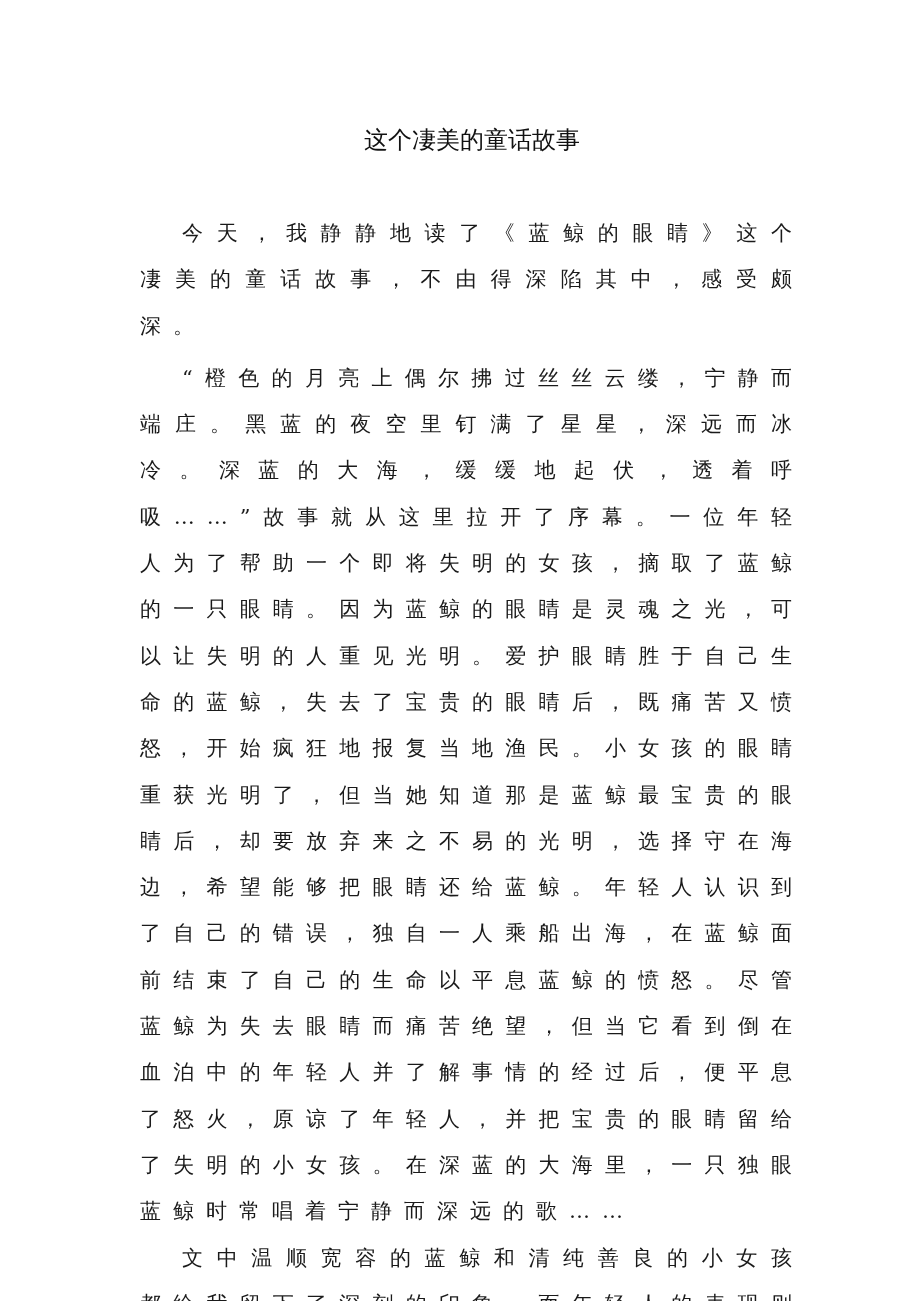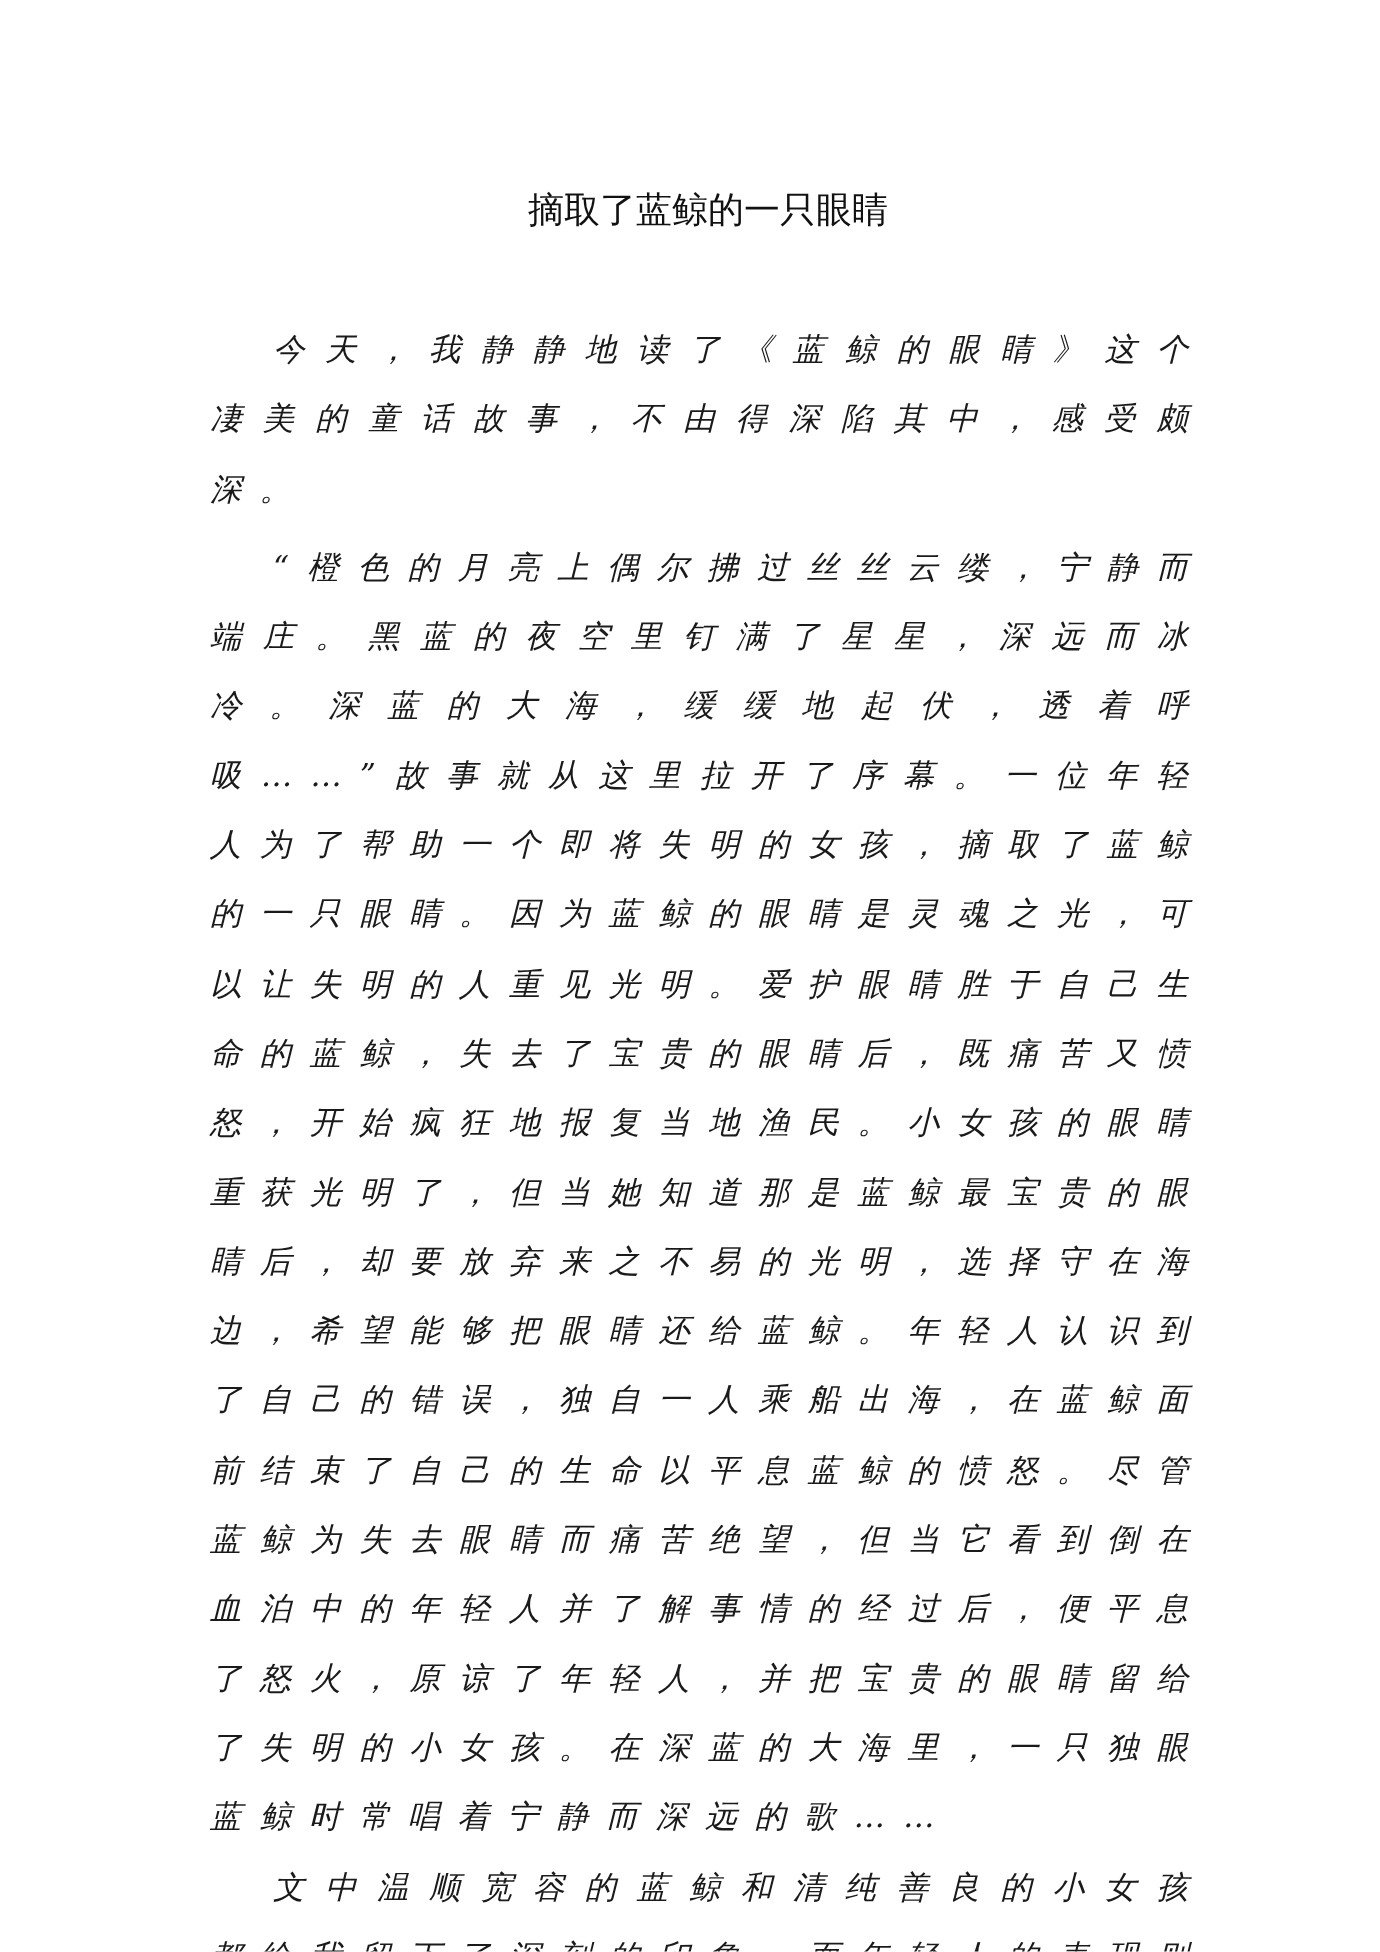--- a/index.html
+++ b/index.html
@@ -43,28 +43,27 @@
     .para {
       margin: 0;
       font-family: "DejaVu Serif", serif;
       font-size: 21px;
       line-height: 46.3px;
       letter-spacing: 12px;
       text-align: justify;
       text-indent: 42px;
       color: #1a1a1a;
       word-break: break-all;
-      font-style: italic;
     }
     .para.p1 { margin-bottom: 6px; }
     .para.p2 { margin-bottom: 0px; }
   </style>
 </head>
 <body>
 
 <div class="page">
-  <h1 class="title">摘取了蓝鲸的一只眼睛</h1>
+  <h1 class="title">这个凄美的童话故事</h1>
   <div class="body-text">
     <p class="para p1">今天，我静静地读了《蓝鲸的眼睛》这个凄美的童话故事，不由得深陷其中，感受颇深。</p>
     <p class="para p2">“橙色的月亮上偶尔拂过丝丝云缕，宁静而端庄。黑蓝的夜空里钉满了星星，深远而冰冷。深蓝的大海，缓缓地起伏，透着呼吸……”故事就从这里拉开了序幕。一位年轻人为了帮助一个即将失明的女孩，摘取了蓝鲸的一只眼睛。因为蓝鲸的眼睛是灵魂之光，可以让失明的人重见光明。爱护眼睛胜于自己生命的蓝鲸，失去了宝贵的眼睛后，既痛苦又愤怒，开始疯狂地报复当地渔民。小女孩的眼睛重获光明了，但当她知道那是蓝鲸最宝贵的眼睛后，却要放弃来之不易的光明，选择守在海边，希望能够把眼睛还给蓝鲸。年轻人认识到了自己的错误，独自一人乘船出海，在蓝鲸面前结束了自己的生命以平息蓝鲸的愤怒。尽管蓝鲸为失去眼睛而痛苦绝望，但当它看到倒在血泊中的年轻人并了解事情的经过后，便平息了怒火，原谅了年轻人，并把宝贵的眼睛留给了失明的小女孩。在深蓝的大海里，一只独眼蓝鲸时常唱着宁静而深远的歌……</p>
     <p class="para p3">文中温顺宽容的蓝鲸和清纯善良的小女孩都给我留下了深刻的印象，而年轻人的表现则是深深地震撼了我的心灵。年轻人是善良的：他是为了帮小女孩重见光明，才冒险去大海摘取了蓝鲸的一只眼睛。善良的年轻人犯错了：他在帮助小女孩恢复光明的时候，同时也深深地伤害了与人类和谐相处的蓝鲸。年轻人是</p>
   </div>
 </div>
 
 </body></html>

